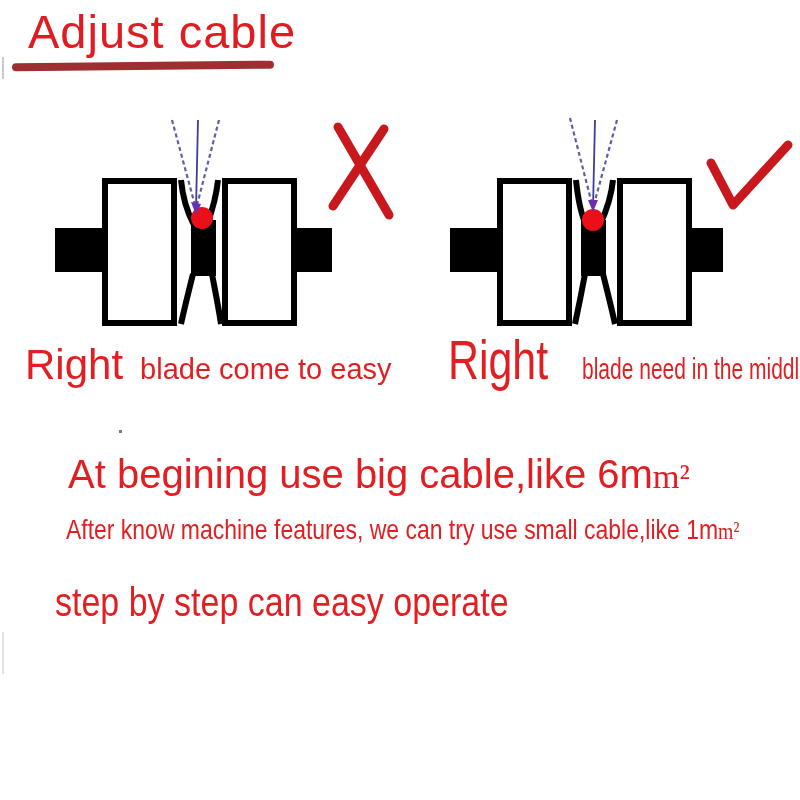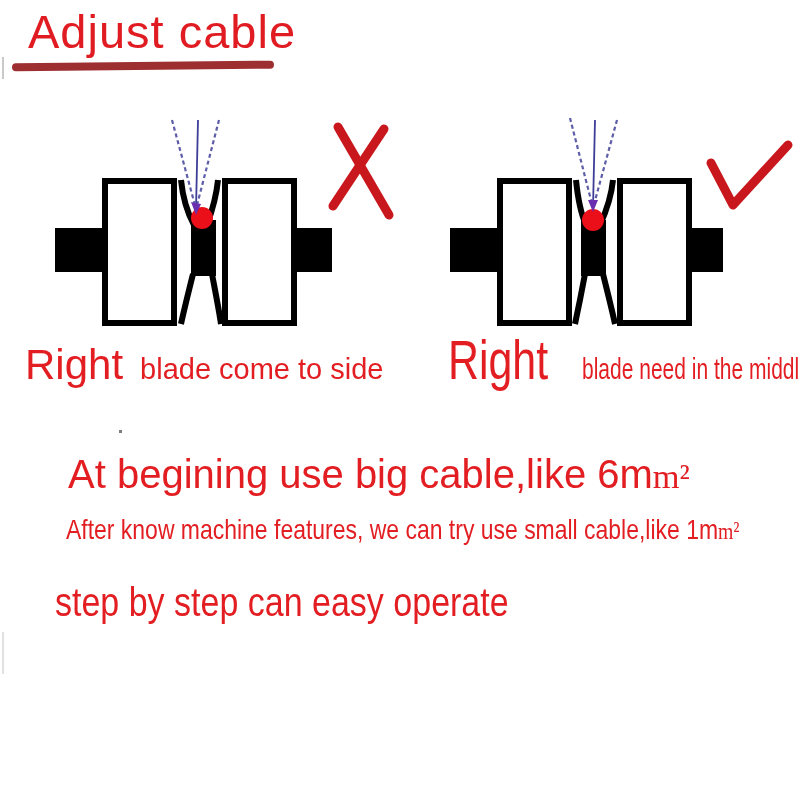--- a/index.html
+++ b/index.html
@@ -133,21 +133,21 @@
   <circle cx="143" cy="112" r="11" fill="var(--cable_red)"></circle>
   <polygon points="138,92 148,92 143,104" fill="var(--blade_tip_purple)"></polygon>
 </svg>
 
 <svg class="abs" style="left:700px;top:133px;" width="95" height="82" viewBox="0 0 95 82">
   <polyline points="11,30 33,72 88,12" fill="none" stroke="var(--mark_red)" stroke-width="9" stroke-linecap="round" stroke-linejoin="round"></polyline>
 </svg>
 
 <div class="abs label-row wrong-row">
   <span class="wrong-label">Right</span>
-  <span class="wrong-caption">blade come to side</span>
+  <span class="wrong-caption">blade come to easy</span>
 </div>
 <div class="abs label-row right-row">
   <span class="right-label">Right</span>
   <span class="right-caption">blade need in the middle</span>
 </div>
 
 <div class="abs speck"></div>
 <div class="abs edge-artifact" style="left:2px;top:632px;width:1.5px;height:42px;opacity:.55;"></div>
 
 <div class="abs note note-1">

